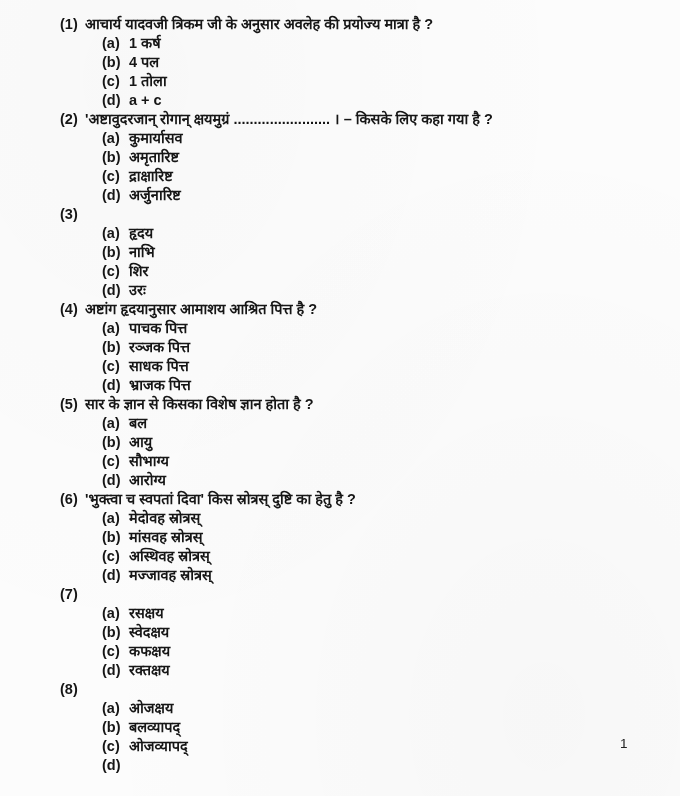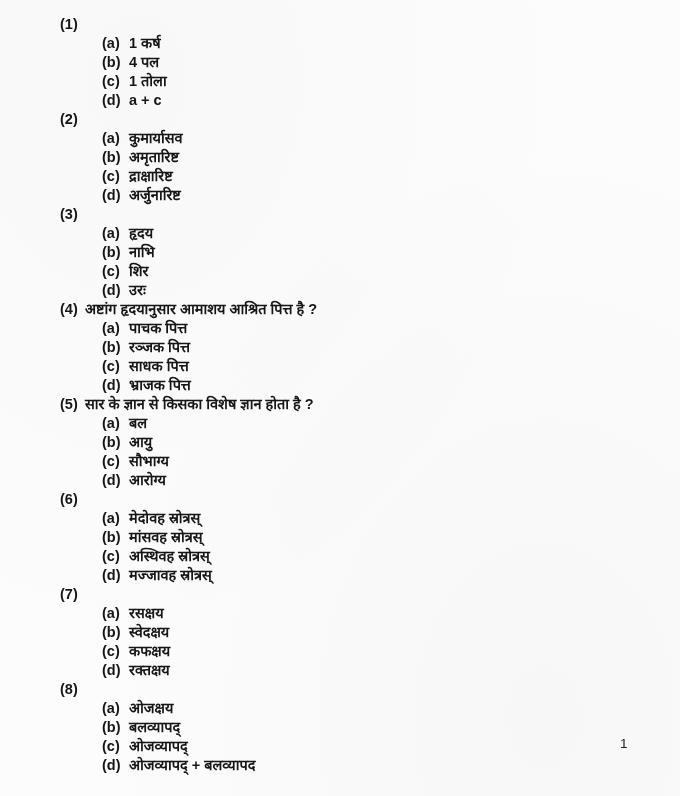--- a/index.html
+++ b/index.html
@@ -63,20 +63,21 @@
 </style>
 </head>
 <body>
 
 <div class="page">
   <div class="content">
 
     <div>
       <div class="q-line">
         <span class="q-num">(1)</span>
+        <span class="q-text">आचार्य यादवजी त्रिकम जी के अनुसार अवलेह की प्रयोज्य मात्रा है ?</span>
       </div>
       <div class="opt-line">
         <span class="opt-label">(a)</span>
         <span class="opt-text">1 कर्ष</span>
       </div>
       <div class="opt-line">
         <span class="opt-label">(b)</span>
         <span class="opt-text">4 पल</span>
       </div>
       <div class="opt-line">
@@ -85,20 +86,21 @@
       </div>
       <div class="opt-line">
         <span class="opt-label">(d)</span>
         <span class="opt-text">a + c</span>
       </div>
     </div>
 
     <div>
       <div class="q-line">
         <span class="q-num">(2)</span>
+        <span class="q-text">'अष्टावुदरजान् रोगान् क्षयमुग्रं ........................ । – किसके लिए कहा गया है ?</span>
       </div>
       <div class="opt-line">
         <span class="opt-label">(a)</span>
         <span class="opt-text">कुमार्यासव</span>
       </div>
       <div class="opt-line">
         <span class="opt-label">(b)</span>
         <span class="opt-text">अमृतारिष्ट</span>
       </div>
       <div class="opt-line">
@@ -175,20 +177,21 @@
       </div>
       <div class="opt-line">
         <span class="opt-label">(d)</span>
         <span class="opt-text">आरोग्य</span>
       </div>
     </div>
 
     <div>
       <div class="q-line">
         <span class="q-num">(6)</span>
+        <span class="q-text">'भुक्त्वा च स्वपतां दिवा' किस स्रोत्रस् दुष्टि का हेतु है ?</span>
       </div>
       <div class="opt-line">
         <span class="opt-label">(a)</span>
         <span class="opt-text">मेदोवह स्रोत्रस्</span>
       </div>
       <div class="opt-line">
         <span class="opt-label">(b)</span>
         <span class="opt-text">मांसवह स्रोत्रस्</span>
       </div>
       <div class="opt-line">
@@ -234,20 +237,19 @@
       <div class="opt-line">
         <span class="opt-label">(b)</span>
         <span class="opt-text">बलव्यापद्</span>
       </div>
       <div class="opt-line">
         <span class="opt-label">(c)</span>
         <span class="opt-text">ओजव्यापद्</span>
       </div>
       <div class="opt-line">
         <span class="opt-label">(d)</span>
-        <span class="opt-text">ओजव्यापद् + बलव्यापद</span>
       </div>
     </div>
 
   </div>
 
   <div class="page-number">1</div>
 </div>
 
 </body></html>

